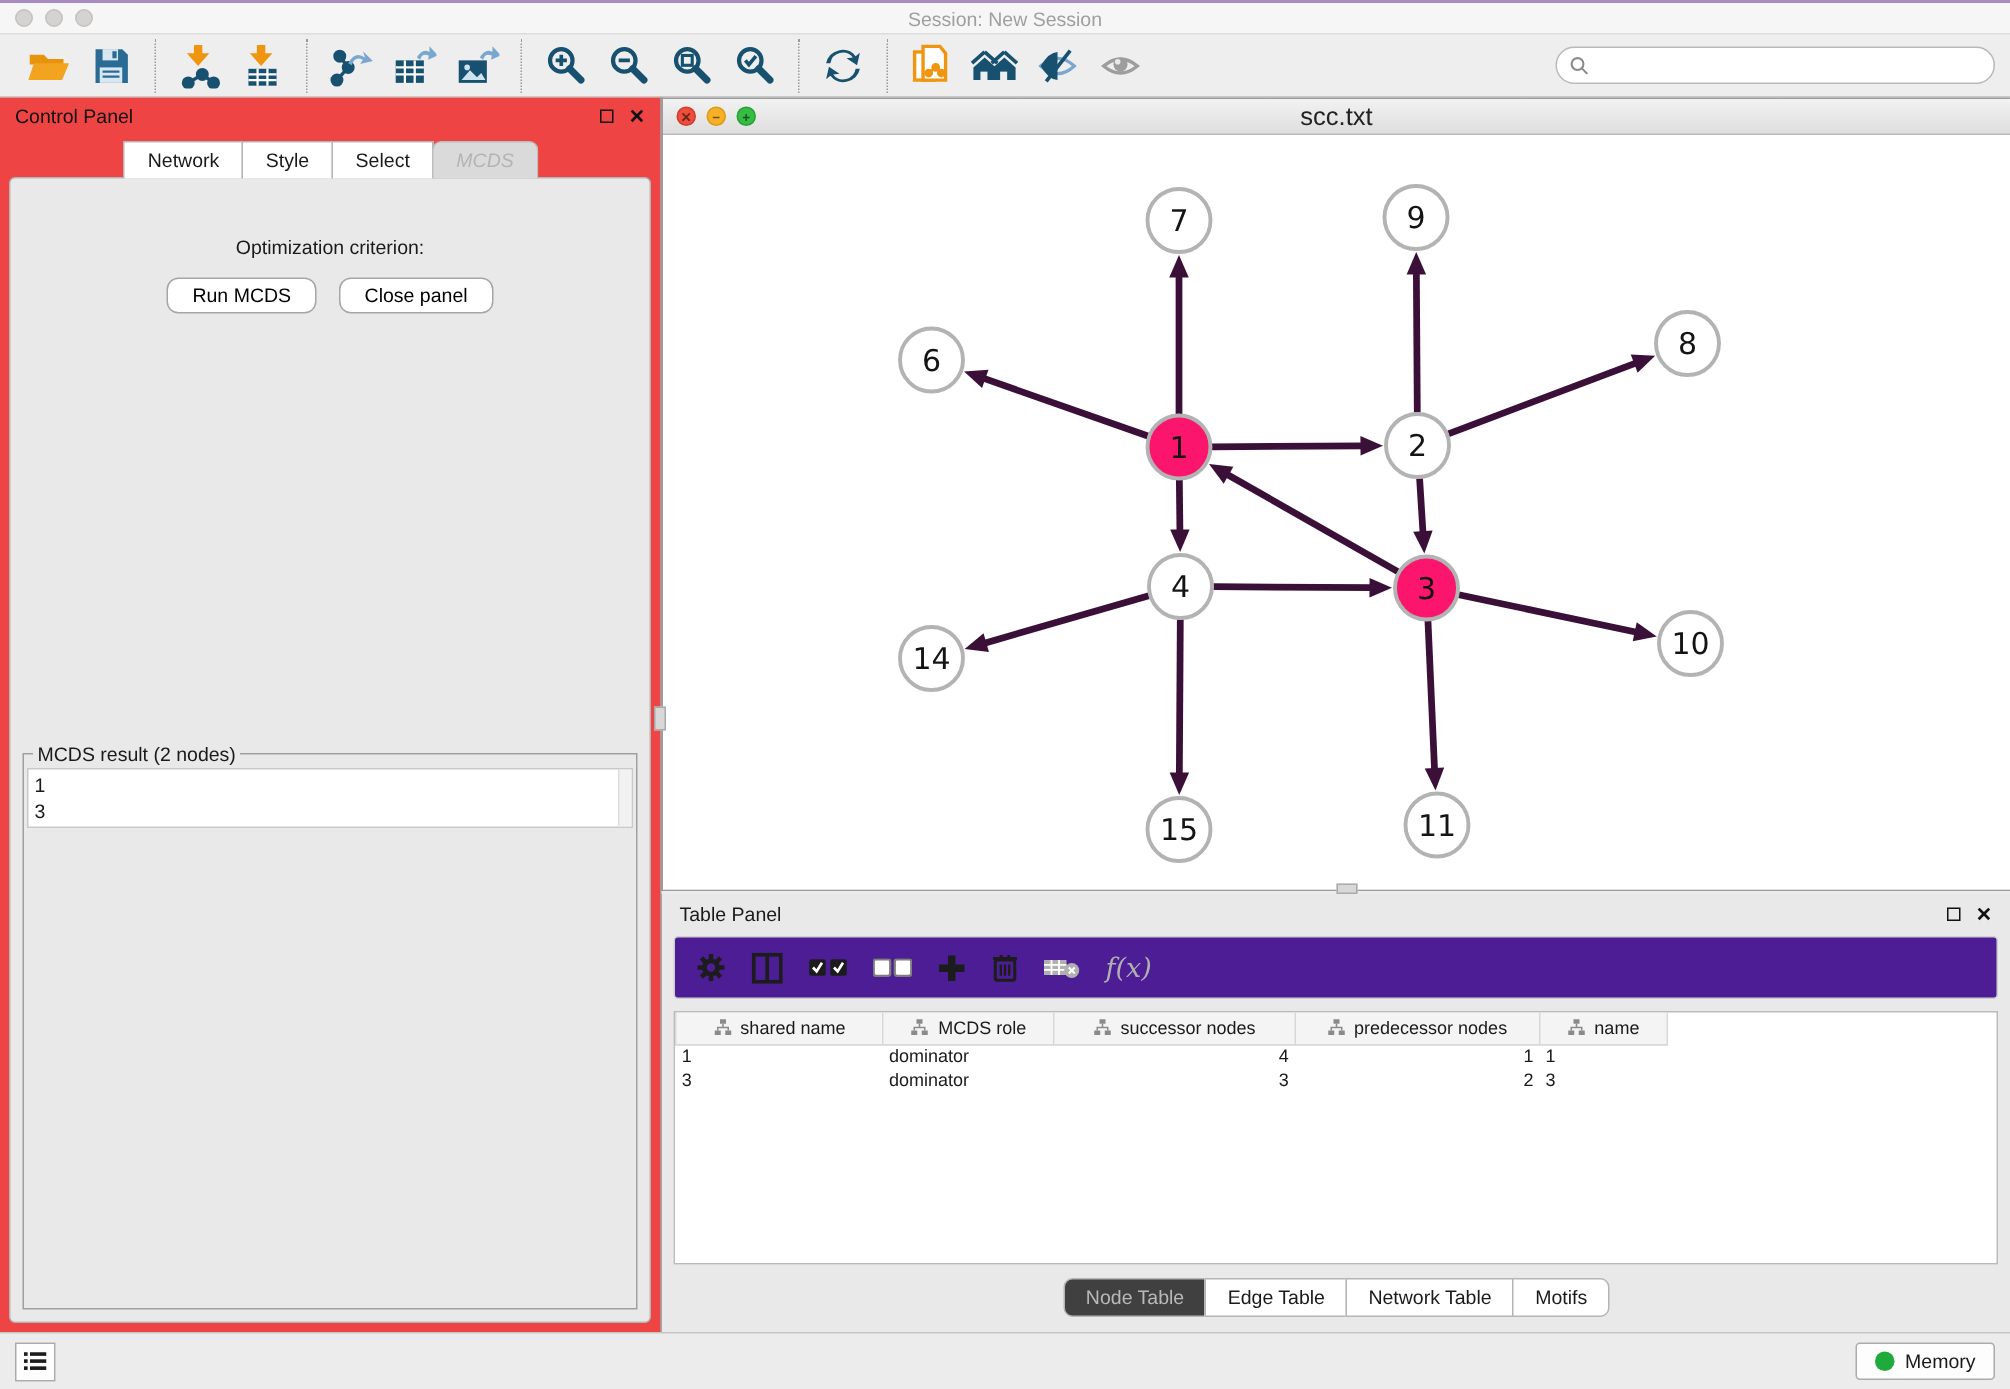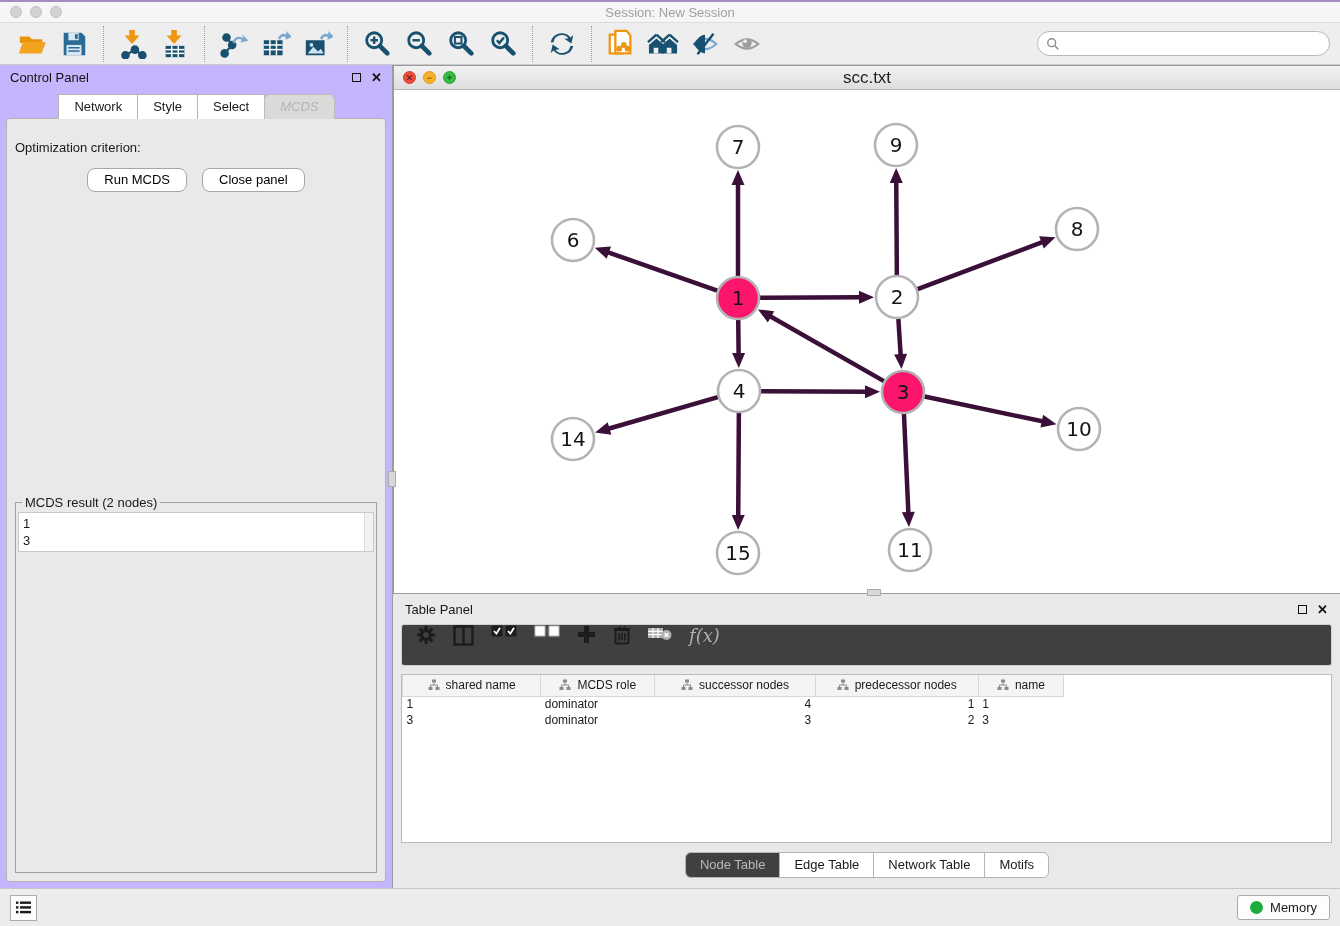--- a/index.html
+++ b/index.html
@@ -19,30 +19,30 @@
   .tb-sep { width:1px; height:36px; border-left:1px dotted #9a9a9a; }
   .tb-btn { width:32px; height:32px; display:flex; align-items:center; justify-content:center; cursor:pointer; }
   .search-wrap { margin-left:auto; display:flex; align-items:center; background:#ffffff; border:1px solid #b9b9b9; border-radius:13px; height:25px; width:293px; padding:0 8px; }
   .search-wrap svg { flex:0 0 auto; margin-right:5px; }
   .search-wrap input { border:none; outline:none; flex:1; font-size:13px; font-family:"Liberation Sans",sans-serif; background:transparent; }
 
   
   .main { flex:1; display:flex; min-height:0; }
 
   
-  .control-panel { width:393px; background:#c4b5fd; display:flex; flex-direction:column; border-right:1px solid #9b9b9b; position:relative; }
+  .control-panel { width:441px; background:#ef4444; display:flex; flex-direction:column; border-right:1px solid #9b9b9b; position:relative; }
   .panel-header { height:25px; display:flex; align-items:center; padding:0 10px; font-size:13px; color:#111; flex:0 0 auto; }
   .panel-header .ph-icons { margin-left:auto; display:flex; gap:10px; align-items:center; }
   .ph-float { width:9px; height:9px; border:1.6px solid #111; display:inline-block; }
   .ph-close { font-size:13px; font-weight:bold; color:#111; line-height:9px; cursor:pointer; }
   .cp-tabs { display:flex; justify-content:center; margin-top:4px; position:relative; z-index:2; }
   .cp-tab { background:#ffffff; border:1px solid #b5b5b5; border-bottom:none; padding:4px 15px 5px; font-size:13px; margin-right:-1px; cursor:pointer; }
   .cp-tab.selected { background:#dadada; color:#b4b4b4; border-radius:6px 6px 0 0; border-color:#bdbdbd;font-style:italic; }
   .cp-body { flex:1; border:1px solid #b5b5b5; border-radius:4px; margin:-1px 6px 6px 6px; background:#e9e9e9; display:flex; flex-direction:column; padding:14px 8px 8px; min-height:0; }
-  .opt-label { text-align:left; font-size:13px; margin-top:7px; }
+  .opt-label { text-align:center; font-size:13px; margin-top:24px; }
   .select-box { margin:10px 30px 0; background:#ffffff; border:1px solid #9f9f9f; border-radius:5px; height:23px; display:flex; align-items:center; padding:0 6px 0 10px; font-size:13px; cursor:pointer; }
   .select-box .sel-text { flex:1; }
   .stepper { display:flex; flex-direction:column; gap:2px; align-items:center; }
   .stepper .up { width:0; height:0; border-left:4px solid transparent; border-right:4px solid transparent; border-bottom:5px solid #555; }
   .stepper .down { width:0; height:0; border-left:4px solid transparent; border-right:4px solid transparent; border-top:5px solid #555; }
   .cp-buttons { display:flex; justify-content:center; gap:15px; margin-top:13px; }
   .cp-btn { background:#ffffff; border:1px solid #a6a6a6; border-radius:8px; padding:3px 16px 4px; font-size:13px; font-family:"Liberation Sans",sans-serif; cursor:pointer; }
   .result-fieldset { margin-top:auto; border:1px solid #9f9f9f; padding:2px; background:#e9e9e9; height:378px; display:flex; flex-direction:row; }
   .result-fieldset legend { font-size:13px; padding:0 3px; margin-left:4px; }
   .result-area { flex:1; background:#ffffff; border:1px solid #c9c9c9; position:relative; overflow:hidden; }
@@ -64,21 +64,21 @@
   .net-title { position:absolute; left:0; right:0; text-align:center; font-size:17px; color:#222; }
   .net-canvas { flex:1; background:#ffffff; position:relative; }
   .net-canvas svg { display:block; }
   .h-grip { position:relative; height:2px; background:#ececec; flex:0 0 auto; }
   .h-grip .grip2 { position:absolute; left:50%; top:-5px; width:14px; height:7px; background:#d8d8d8; border:1px solid #ababab; }
 
   
   .table-panel { flex:1; background:#e9e9e9; display:flex; flex-direction:column; min-height:0; }
   .tp-header { height:26px; display:flex; align-items:center; padding:0 12px; font-size:13px; flex:0 0 auto; }
   .tp-header .ph-icons { margin-left:auto; display:flex; gap:10px; align-items:center; }
-  .tp-toolbar { margin:2px 8px 0; border:1px solid #cfcfcf; border-radius:3px; background:#404040; height:42px; display:flex; align-items:flex-start; gap:17px; padding:0 14px; flex:0 0 auto; }
+  .tp-toolbar { margin:2px 8px 0; border:1px solid #cfcfcf; border-radius:3px; background:#4c1d95; height:42px; display:flex; align-items:center; gap:17px; padding:0 14px; flex:0 0 auto; }
   .tp-tool { display:flex; align-items:center; justify-content:center; cursor:pointer; }
   .fx-label { font-family:"DejaVu Serif", serif; font-style:italic; font-size:18px; color:#b0b0b0; }
   .table-wrap { margin:8px 8px 0; background:#ffffff; border:1px solid #bbbbbb; flex:1; min-height:0; overflow:hidden; }
   table.data { border-collapse:collapse; width:662px; table-layout:fixed; font-size:12px; }
   table.data th { background:#f4f4f4; border:1px solid #d8d8d8; border-top:none; font-weight:normal; height:21px; padding:0 4px; }
   table.data th .th-inner { display:flex; align-items:center; justify-content:center; gap:6px; }
   table.data td { height:16px; padding:0 4px; border:none; }
   td.al { text-align:left; padding-left:8px; }
   td.ar { text-align:right; }
   td.c-succ { padding-right:16px; }

